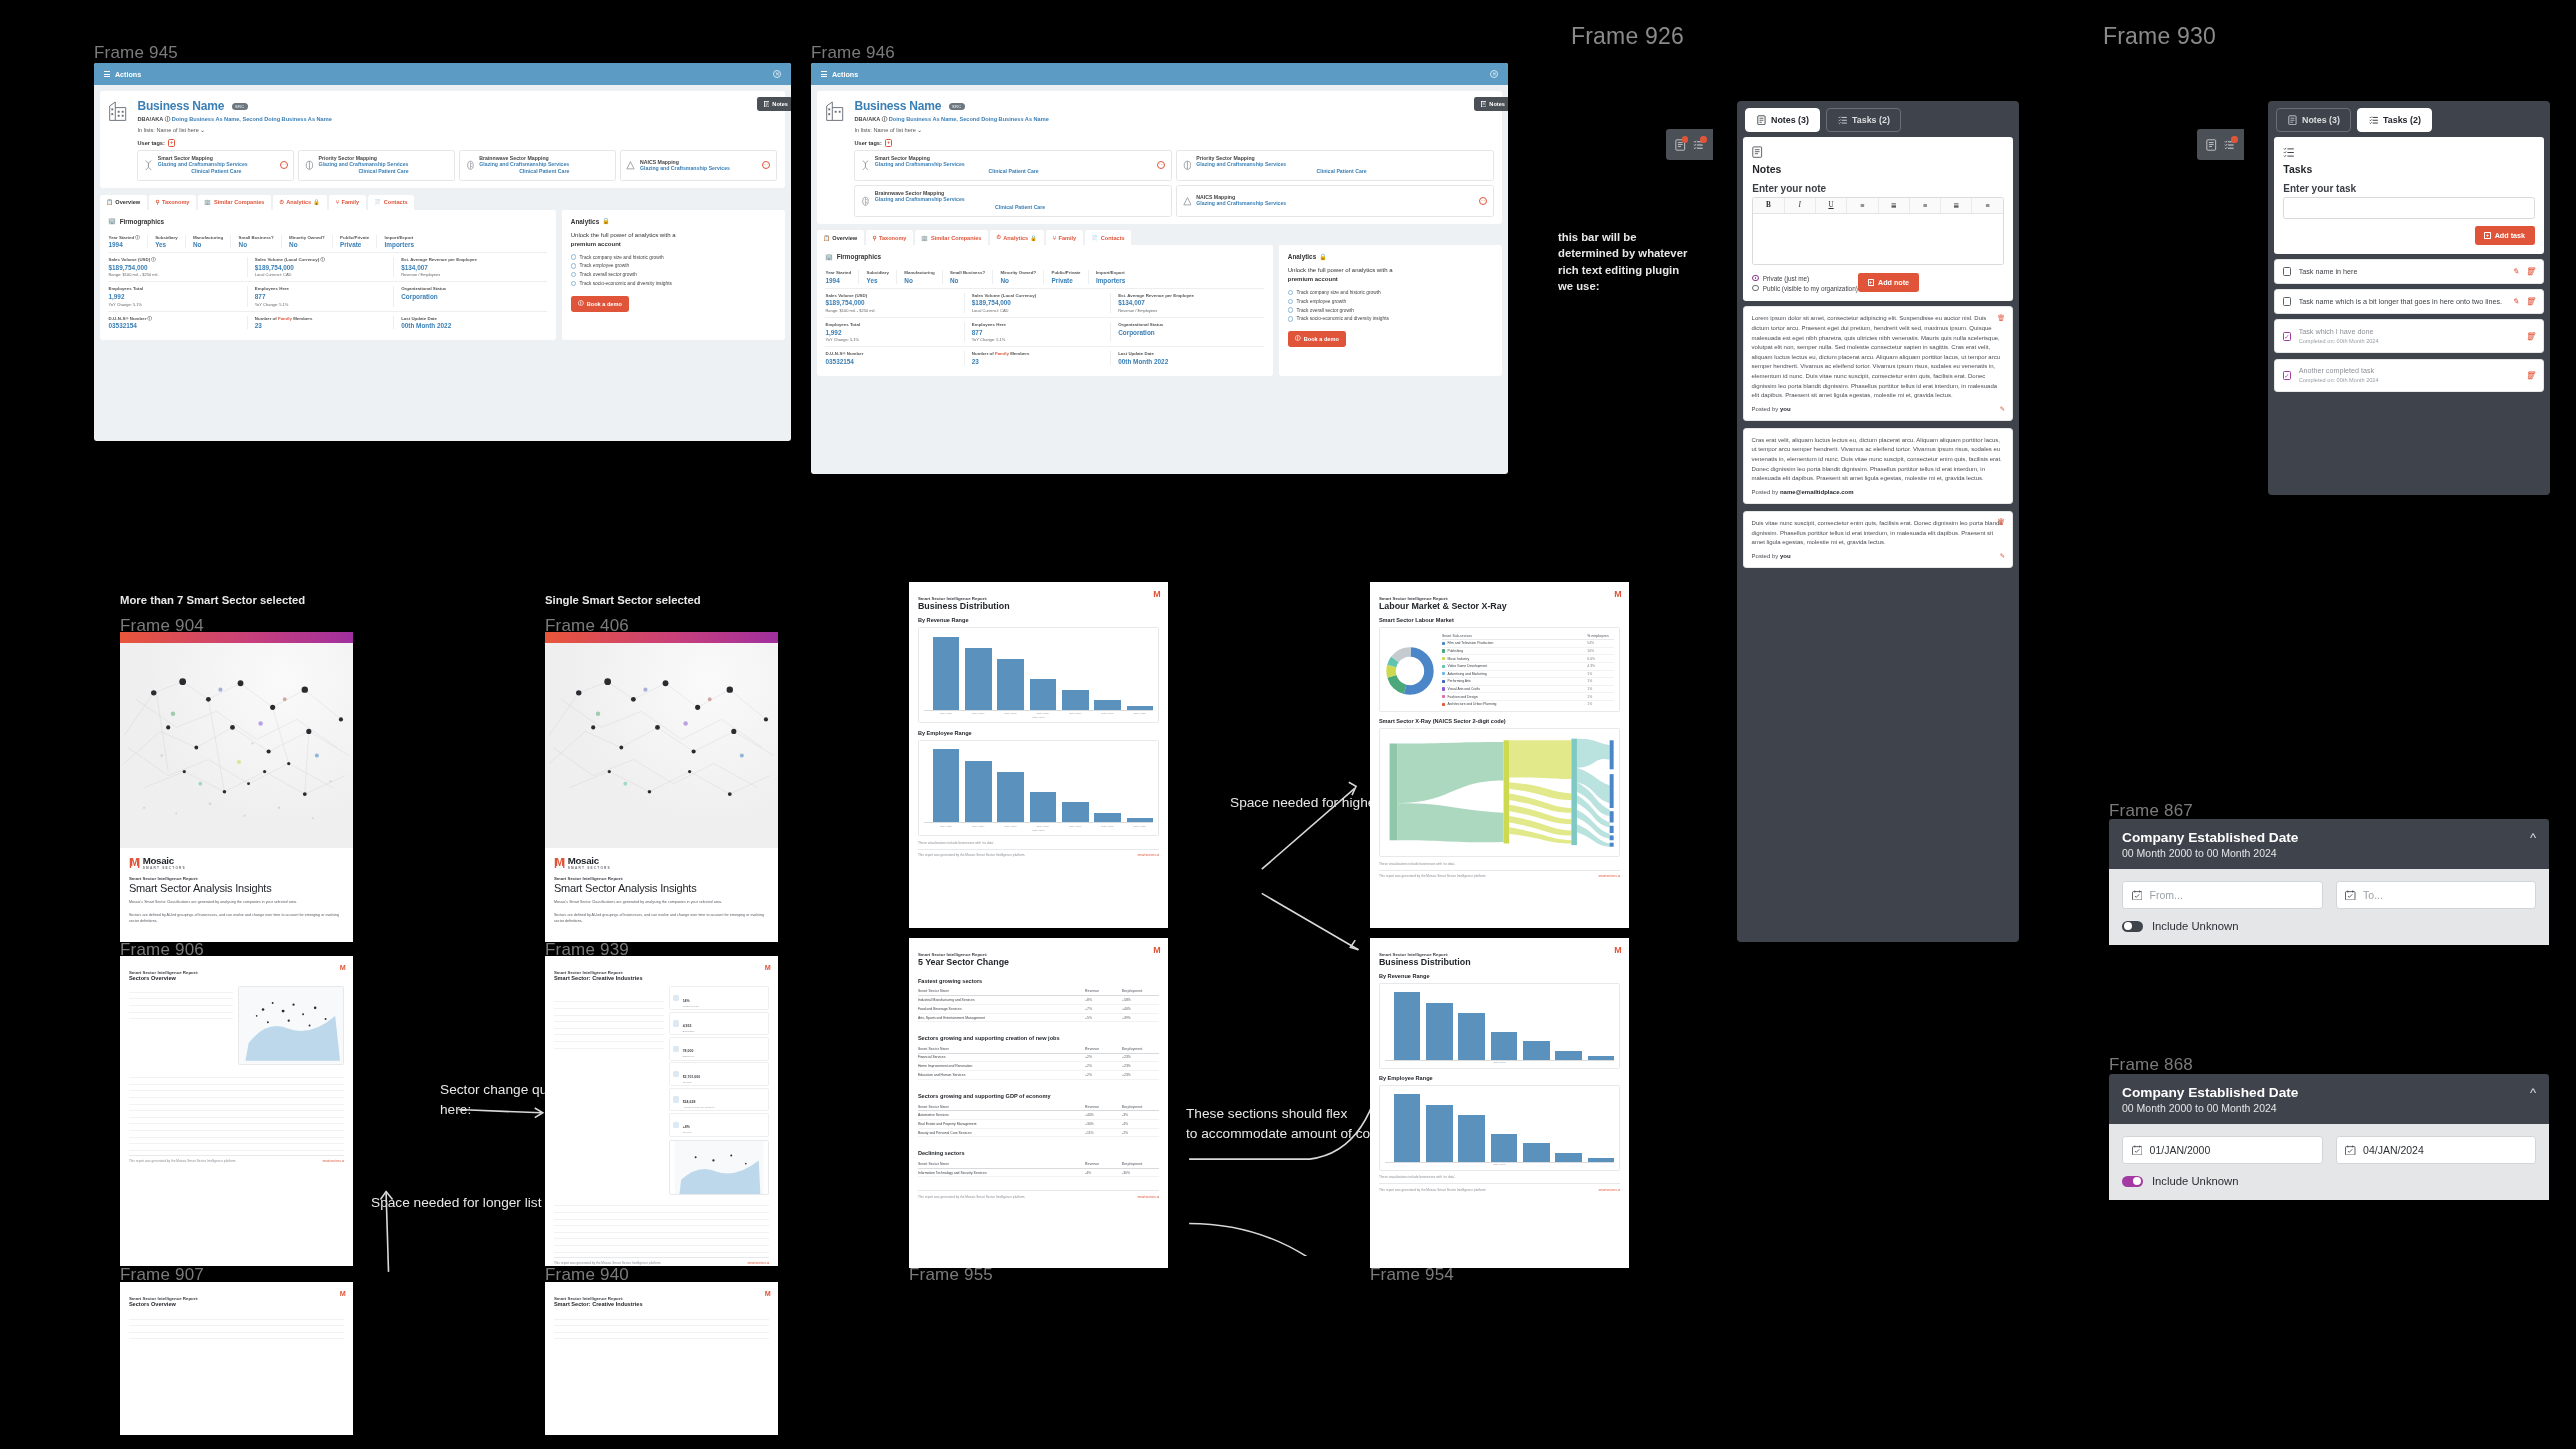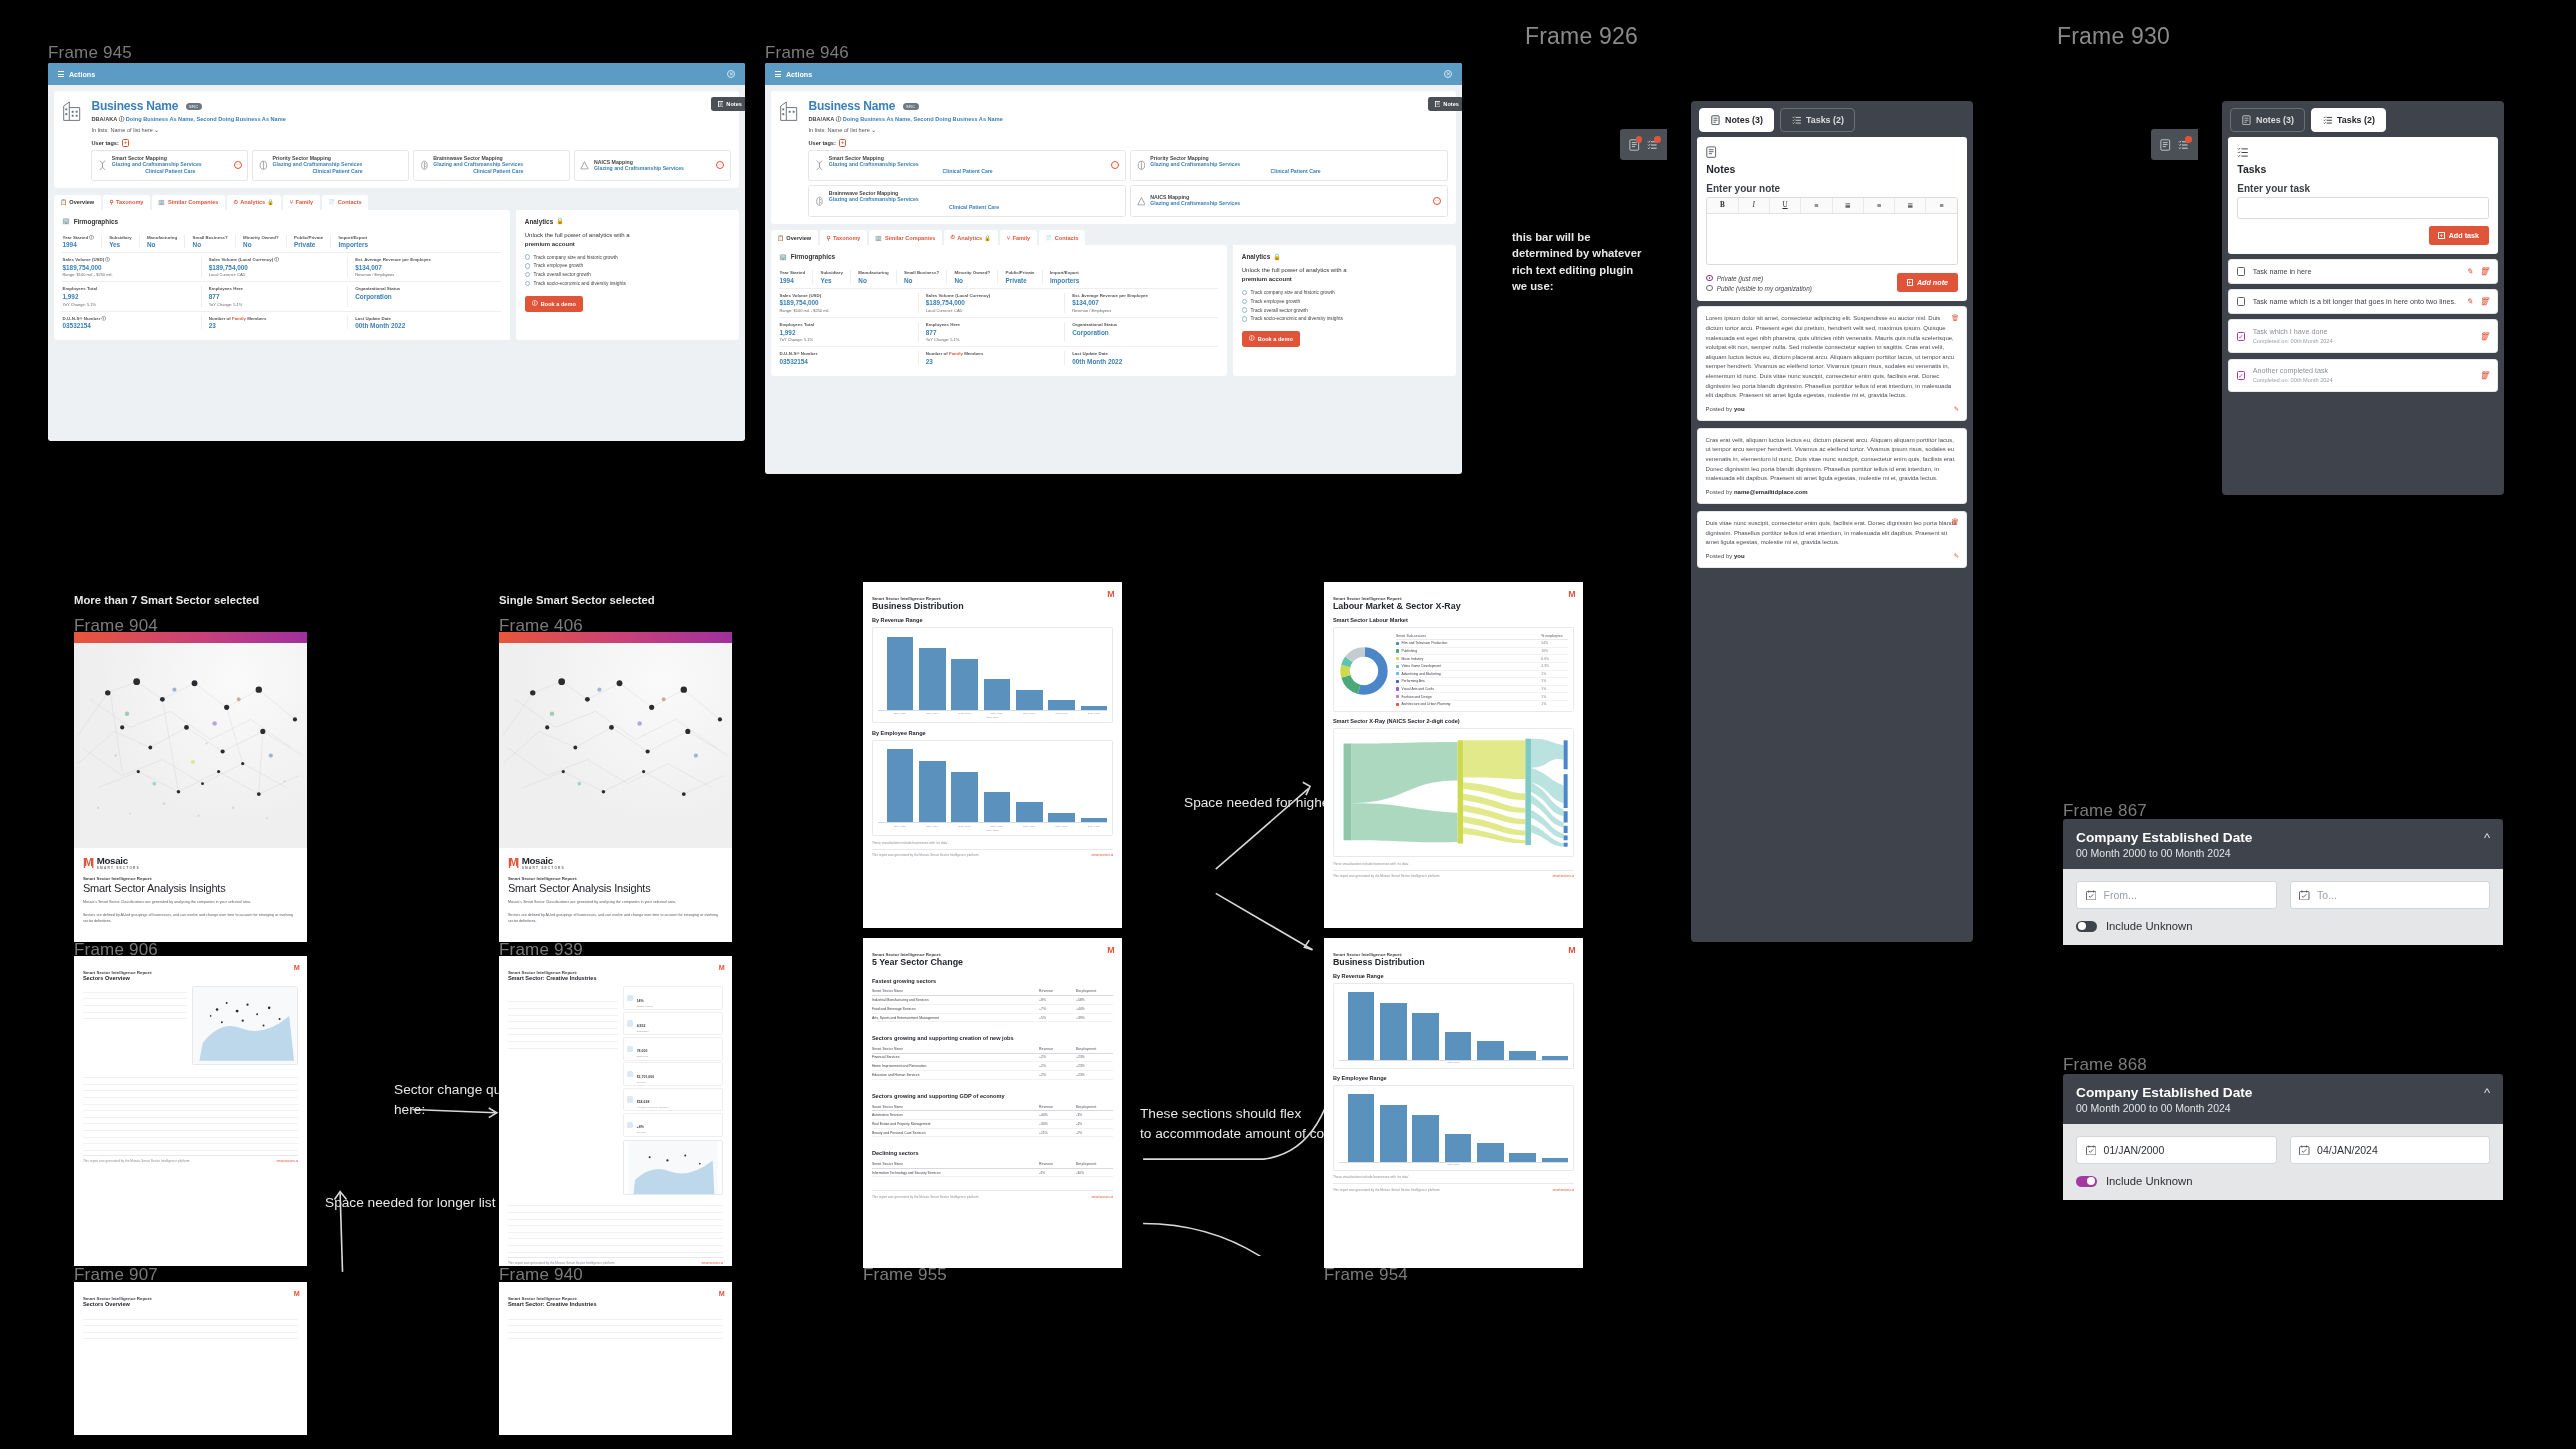--- a/index.html
+++ b/index.html
@@ -1,21 +1,21 @@
 <!DOCTYPE html>
 <html style="font-size:13px"><head>
 <meta charset="utf-8">
 <style>
   * { box-sizing: border-box; margin:0; padding:0; }
   html,body { background:#000; }
   body {
     width:2576px; height:1449px; position:relative; overflow:hidden;
     font-family:"Liberation Sans", sans-serif; color:#111;
   }
-  .board { position:absolute; inset:0; }
+  .board { position:absolute; inset:0;margin-left:46px; }
   .frame-label { position:absolute; color:#7b7b7b; font-size:17px; letter-spacing:0.2px; white-space:nowrap; }
   .frame-label.lg { font-size:23px; color:#8a8a8a; }
   .annot { position:absolute; color:#e8e8e8; font-size:13.7px; line-height:1.45; white-space:pre-line; }
   .annot.b { font-weight:bold; font-size:11.3px; }
 
   
   .bizframe { position:absolute; background:#eef1f4; border-radius:2.4px; overflow:hidden; }
   .biz-topbar { height:22px; background:#5b9bc4; display:flex; align-items:center; padding:0 9.7px; justify-content:space-between; }
   .biz-topbar .left { display:flex; align-items:center; gap:4.8px; color:#fff; font-size:7.2px; font-weight:bold; }
   .ham { display:inline-block; width:6.4px; height:5.6px;
@@ -731,21 +731,21 @@
           <div style="font-style:italic;font-family:'Liberation Serif',serif;">I</div>
           <div style="text-decoration:underline;font-family:'Liberation Serif',serif;">U</div>
           <div>≡</div>
           <div>≣</div>
           <div>≡</div>
           <div>≣</div>
           <div style="border-right:none">≡</div>
         </div>
         <div class="rte-area"></div>
       </div>
-      <div style="display:flex;justify-content:space-between;align-items:flex-end;margin-top:8px;font-style:italic;">
+      <div style="display:flex;justify-content:flex-start;align-items:flex-end;margin-top:8px;">
         <div class="radios">
           <label>
               <span class="rad on"></span>
               <span>Private (just me)</span>
             </label>
           <label>
               <span class="rad off"></span>
               <span>Public (visible to my organization)</span>
             </label>
         </div>

